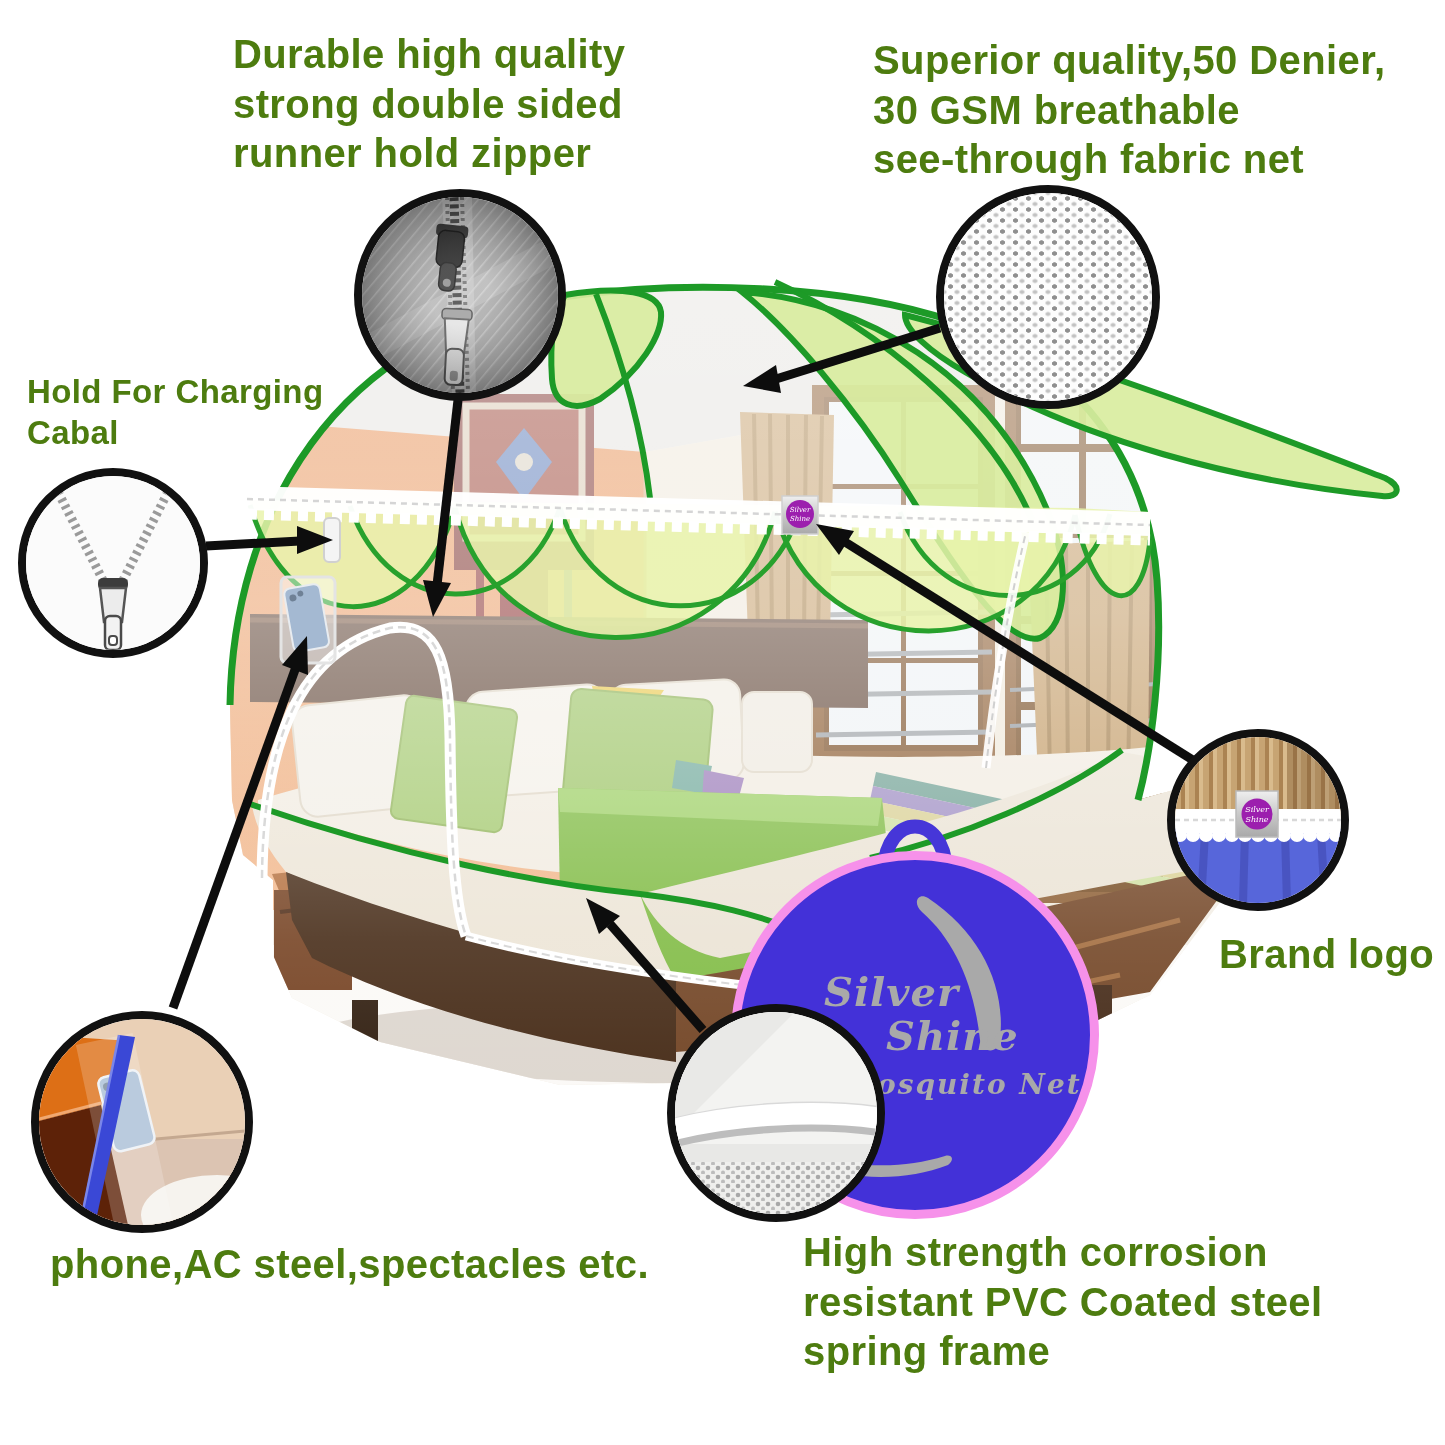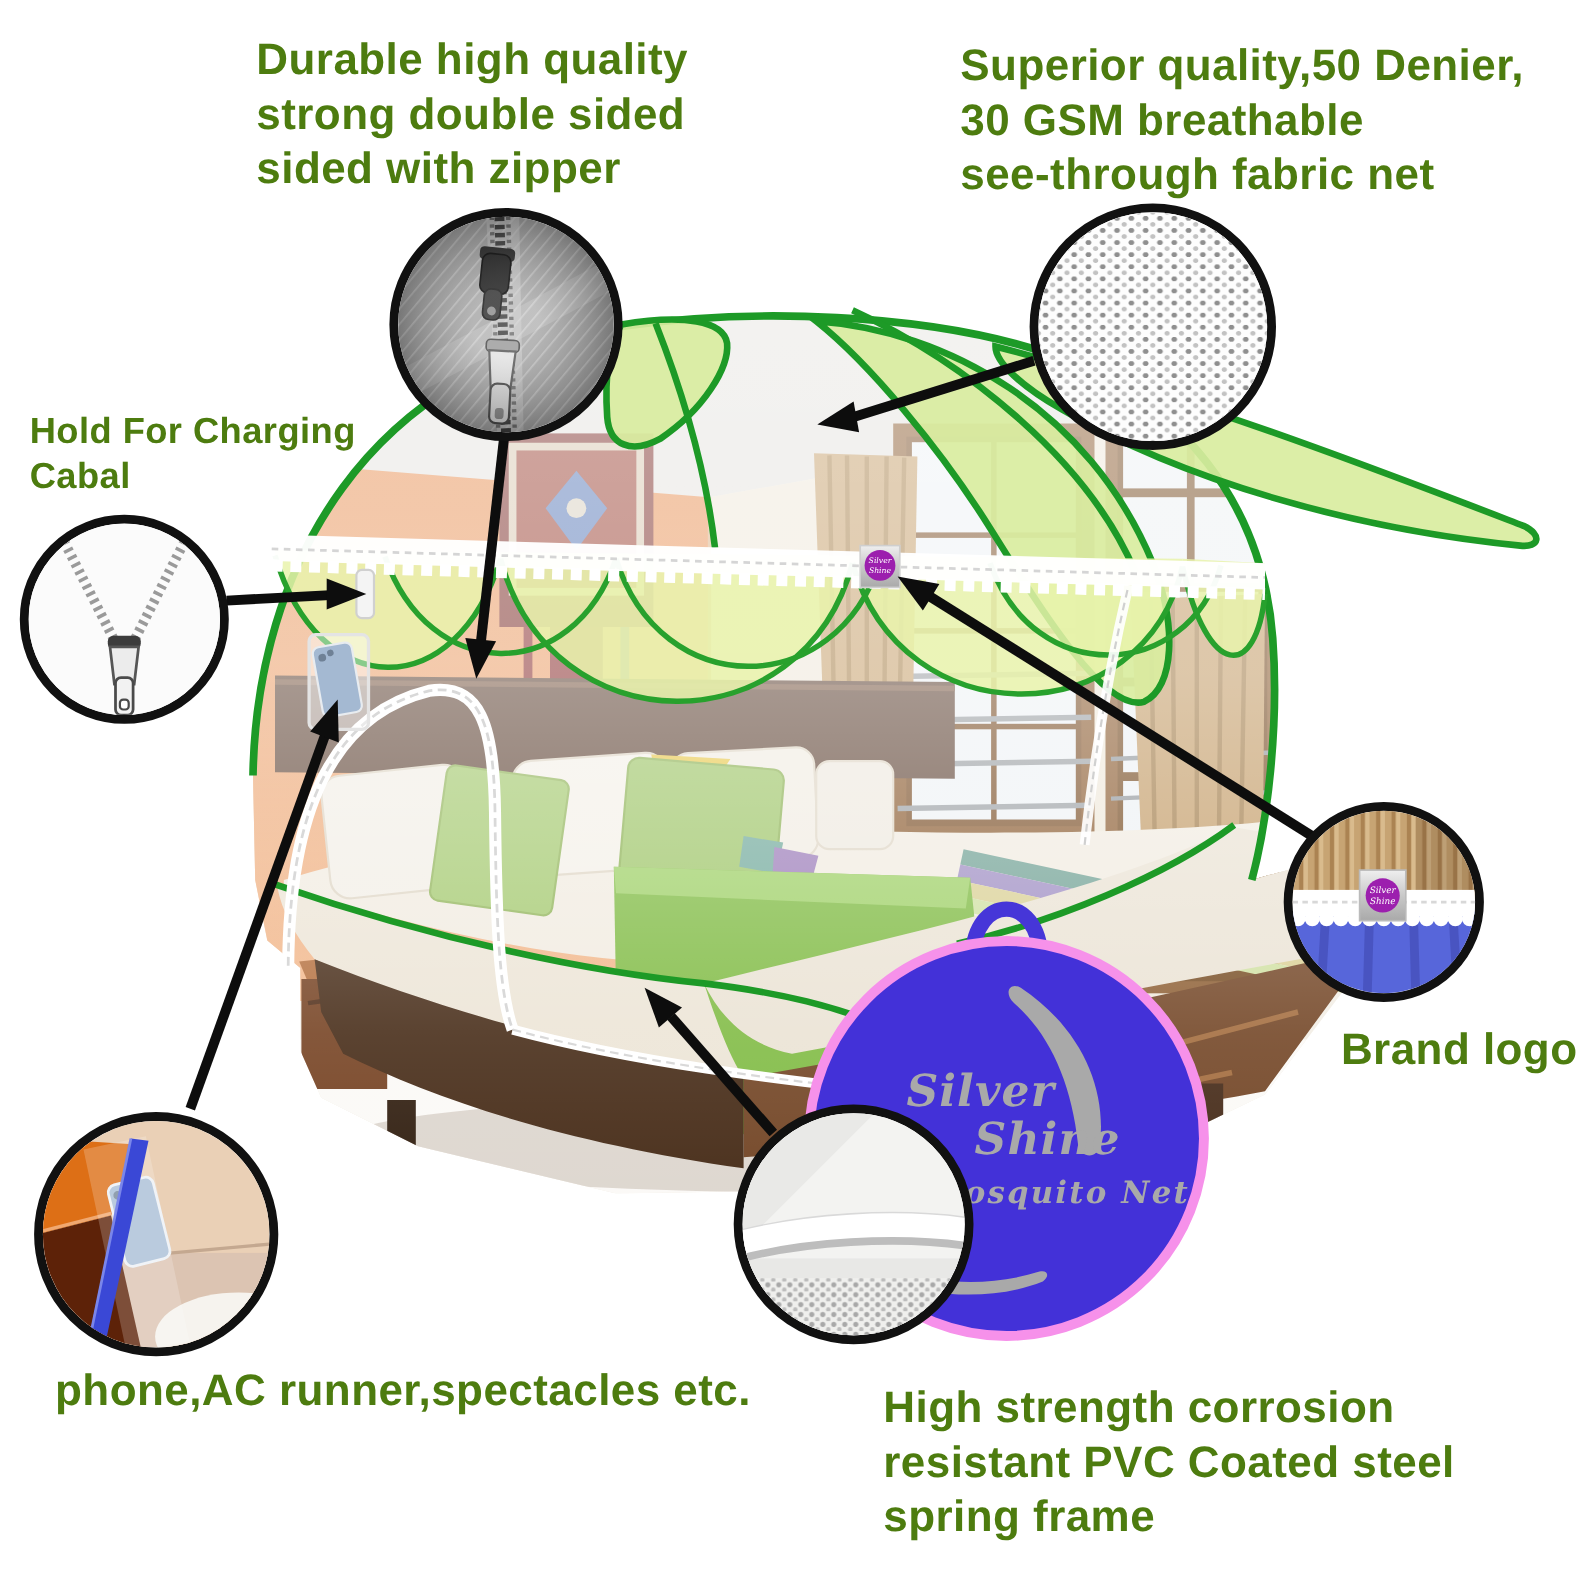--- a/index.html
+++ b/index.html
@@ -409,36 +409,36 @@
       <rect x="61" y="54" width="42" height="46" fill="url(#silverG)" stroke="#bbbbbb" stroke-width="1.5"></rect>
       <circle cx="82" cy="77" r="15.5" fill="#9c1fae"></circle>
       <text x="82" y="75" font-size="8" font-style="italic" fill="#ffffff" text-anchor="middle" font-family="DejaVu Serif,serif">Silver</text>
       <text x="82" y="85" font-size="8" font-style="italic" fill="#ffffff" text-anchor="middle" font-family="DejaVu Serif,serif">Shine</text>
     </svg>
   </div>
 
   <div class="label" style="left:233px;top:30px;">
     <div>Durable high quality</div>
     <div>strong double sided</div>
-    <div>sided with zipper</div>
+    <div>runner hold zipper</div>
   </div>
   <div class="label" style="left:873px;top:36px;">
     <div>Superior quality,50 Denier,</div>
     <div>30 GSM breathable</div>
     <div>see-through fabric net</div>
   </div>
   <div class="label" style="left:27px;top:372px;font-size:33px;">
     <div>Hold For Charging</div>
     <div>Cabal</div>
   </div>
   <div class="label" style="left:1219px;top:930px;text-align:center;">
     <div>Brand logo</div>
   </div>
   <div class="label" style="left:38px;top:1240px;">
-    <div style="padding-left:12px;">phone,AC runner,spectacles etc.</div>
-  </div>
-  <div class="label" style="left:803px;top:1228px;margin-top:28px;">
+    <div style="padding-left:12px;">phone,AC steel,spectacles etc.</div>
+  </div>
+  <div class="label" style="left:803px;top:1228px;">
     <div>High strength corrosion</div>
     <div>resistant PVC Coated steel</div>
     <div>spring frame</div>
   </div>
 
 </div>
 
 </body></html>

